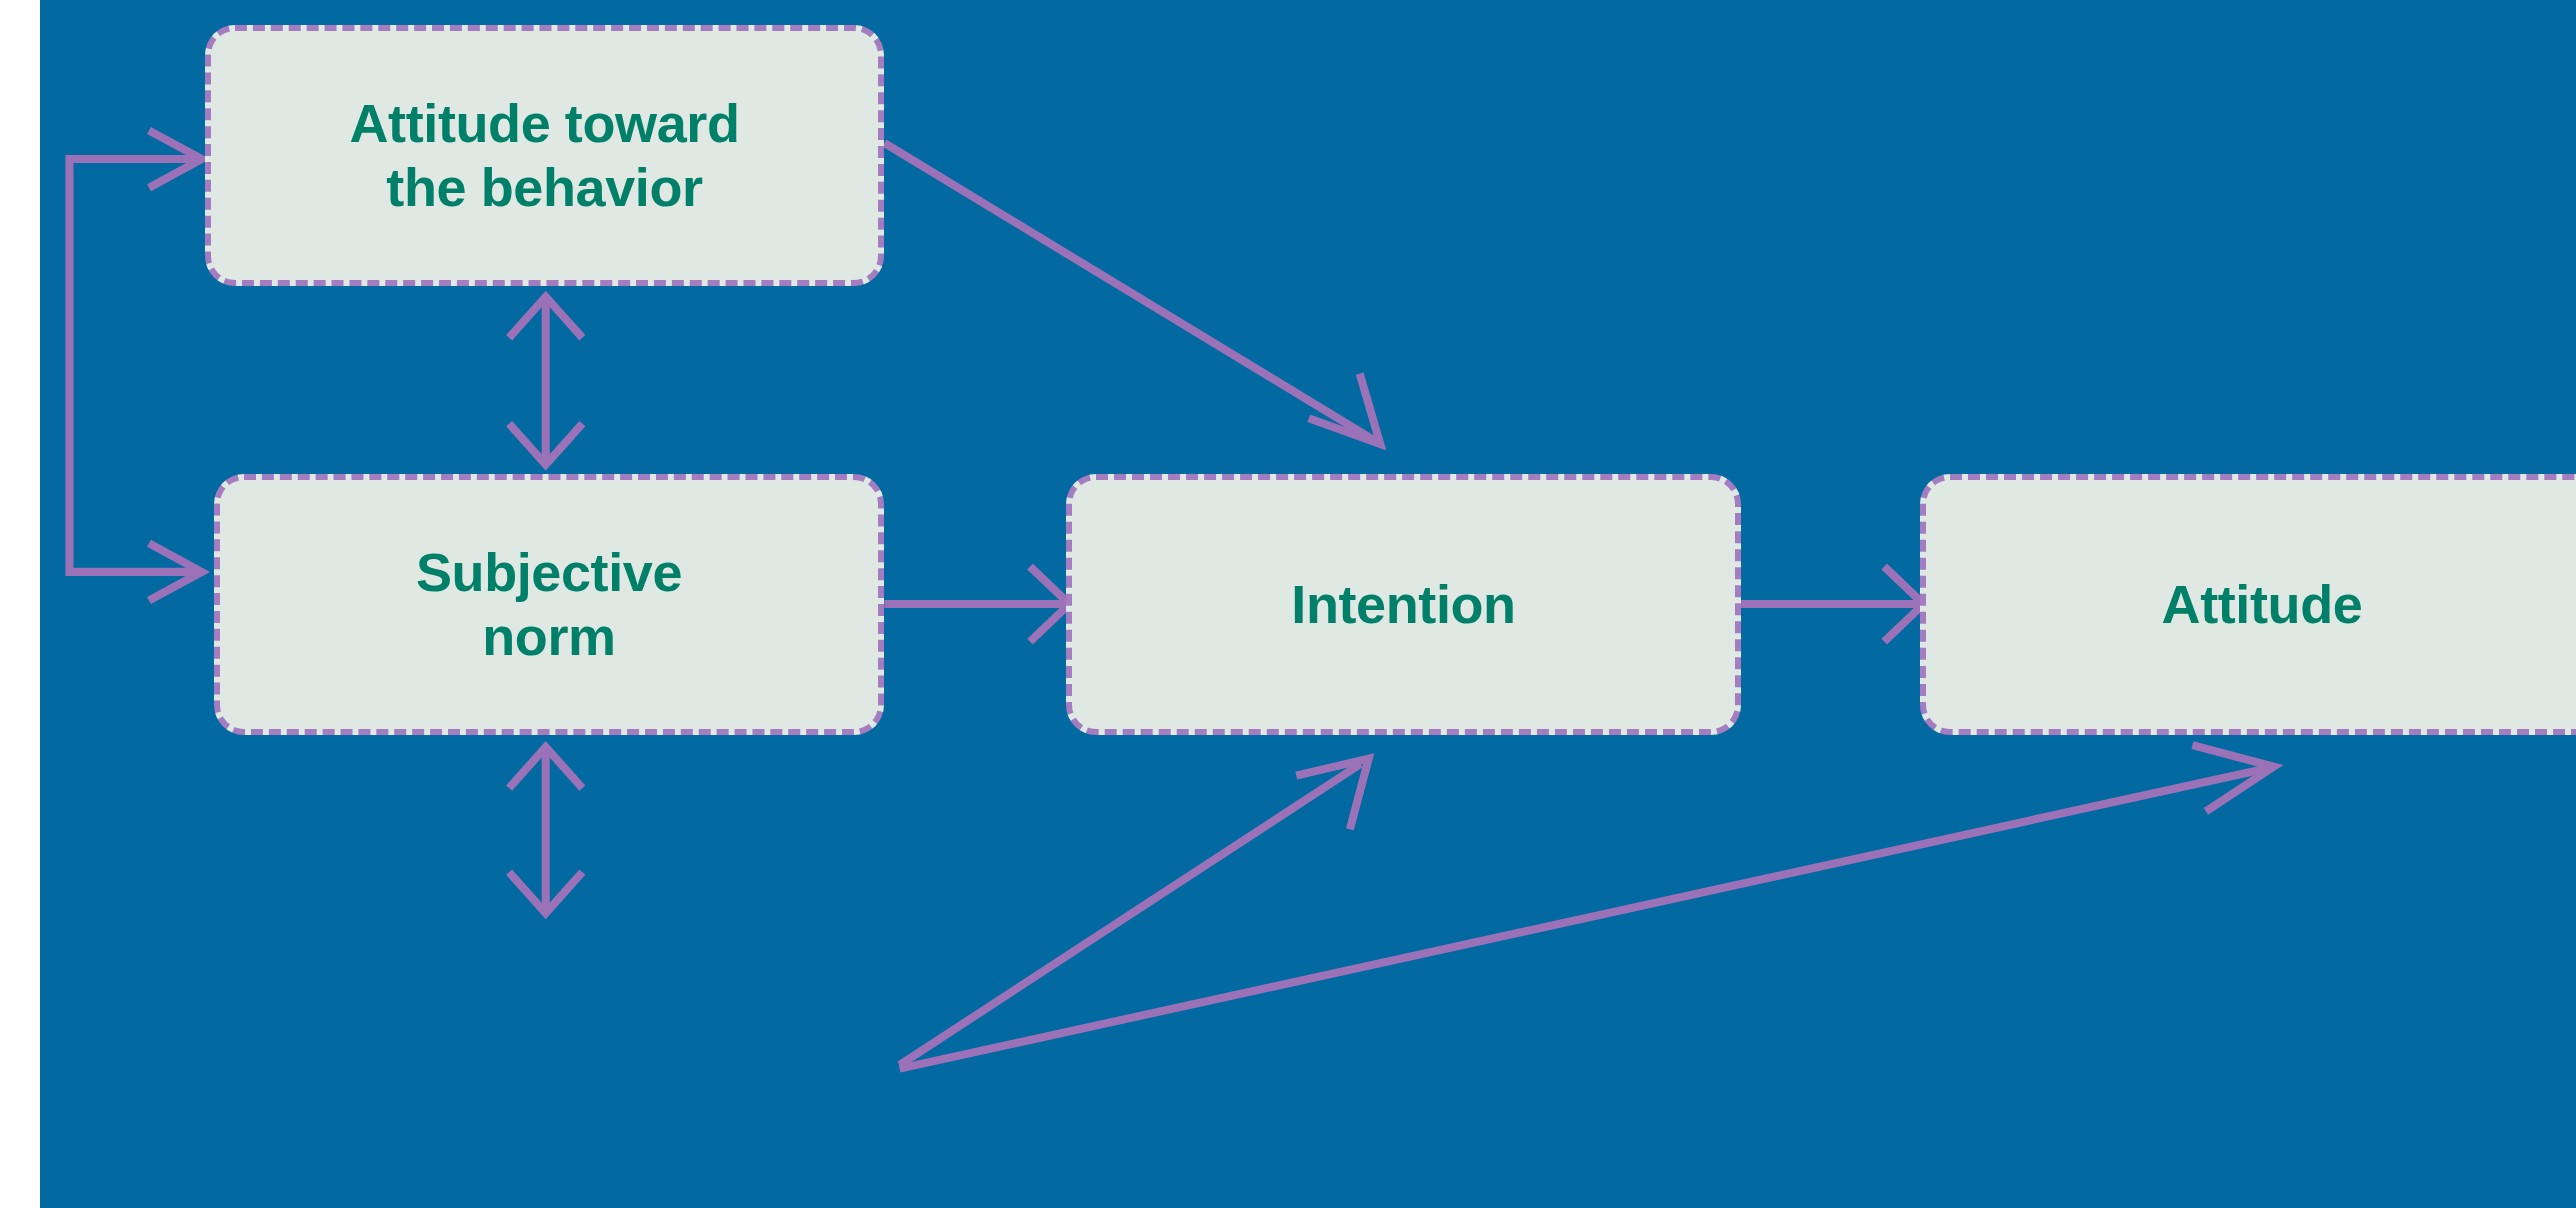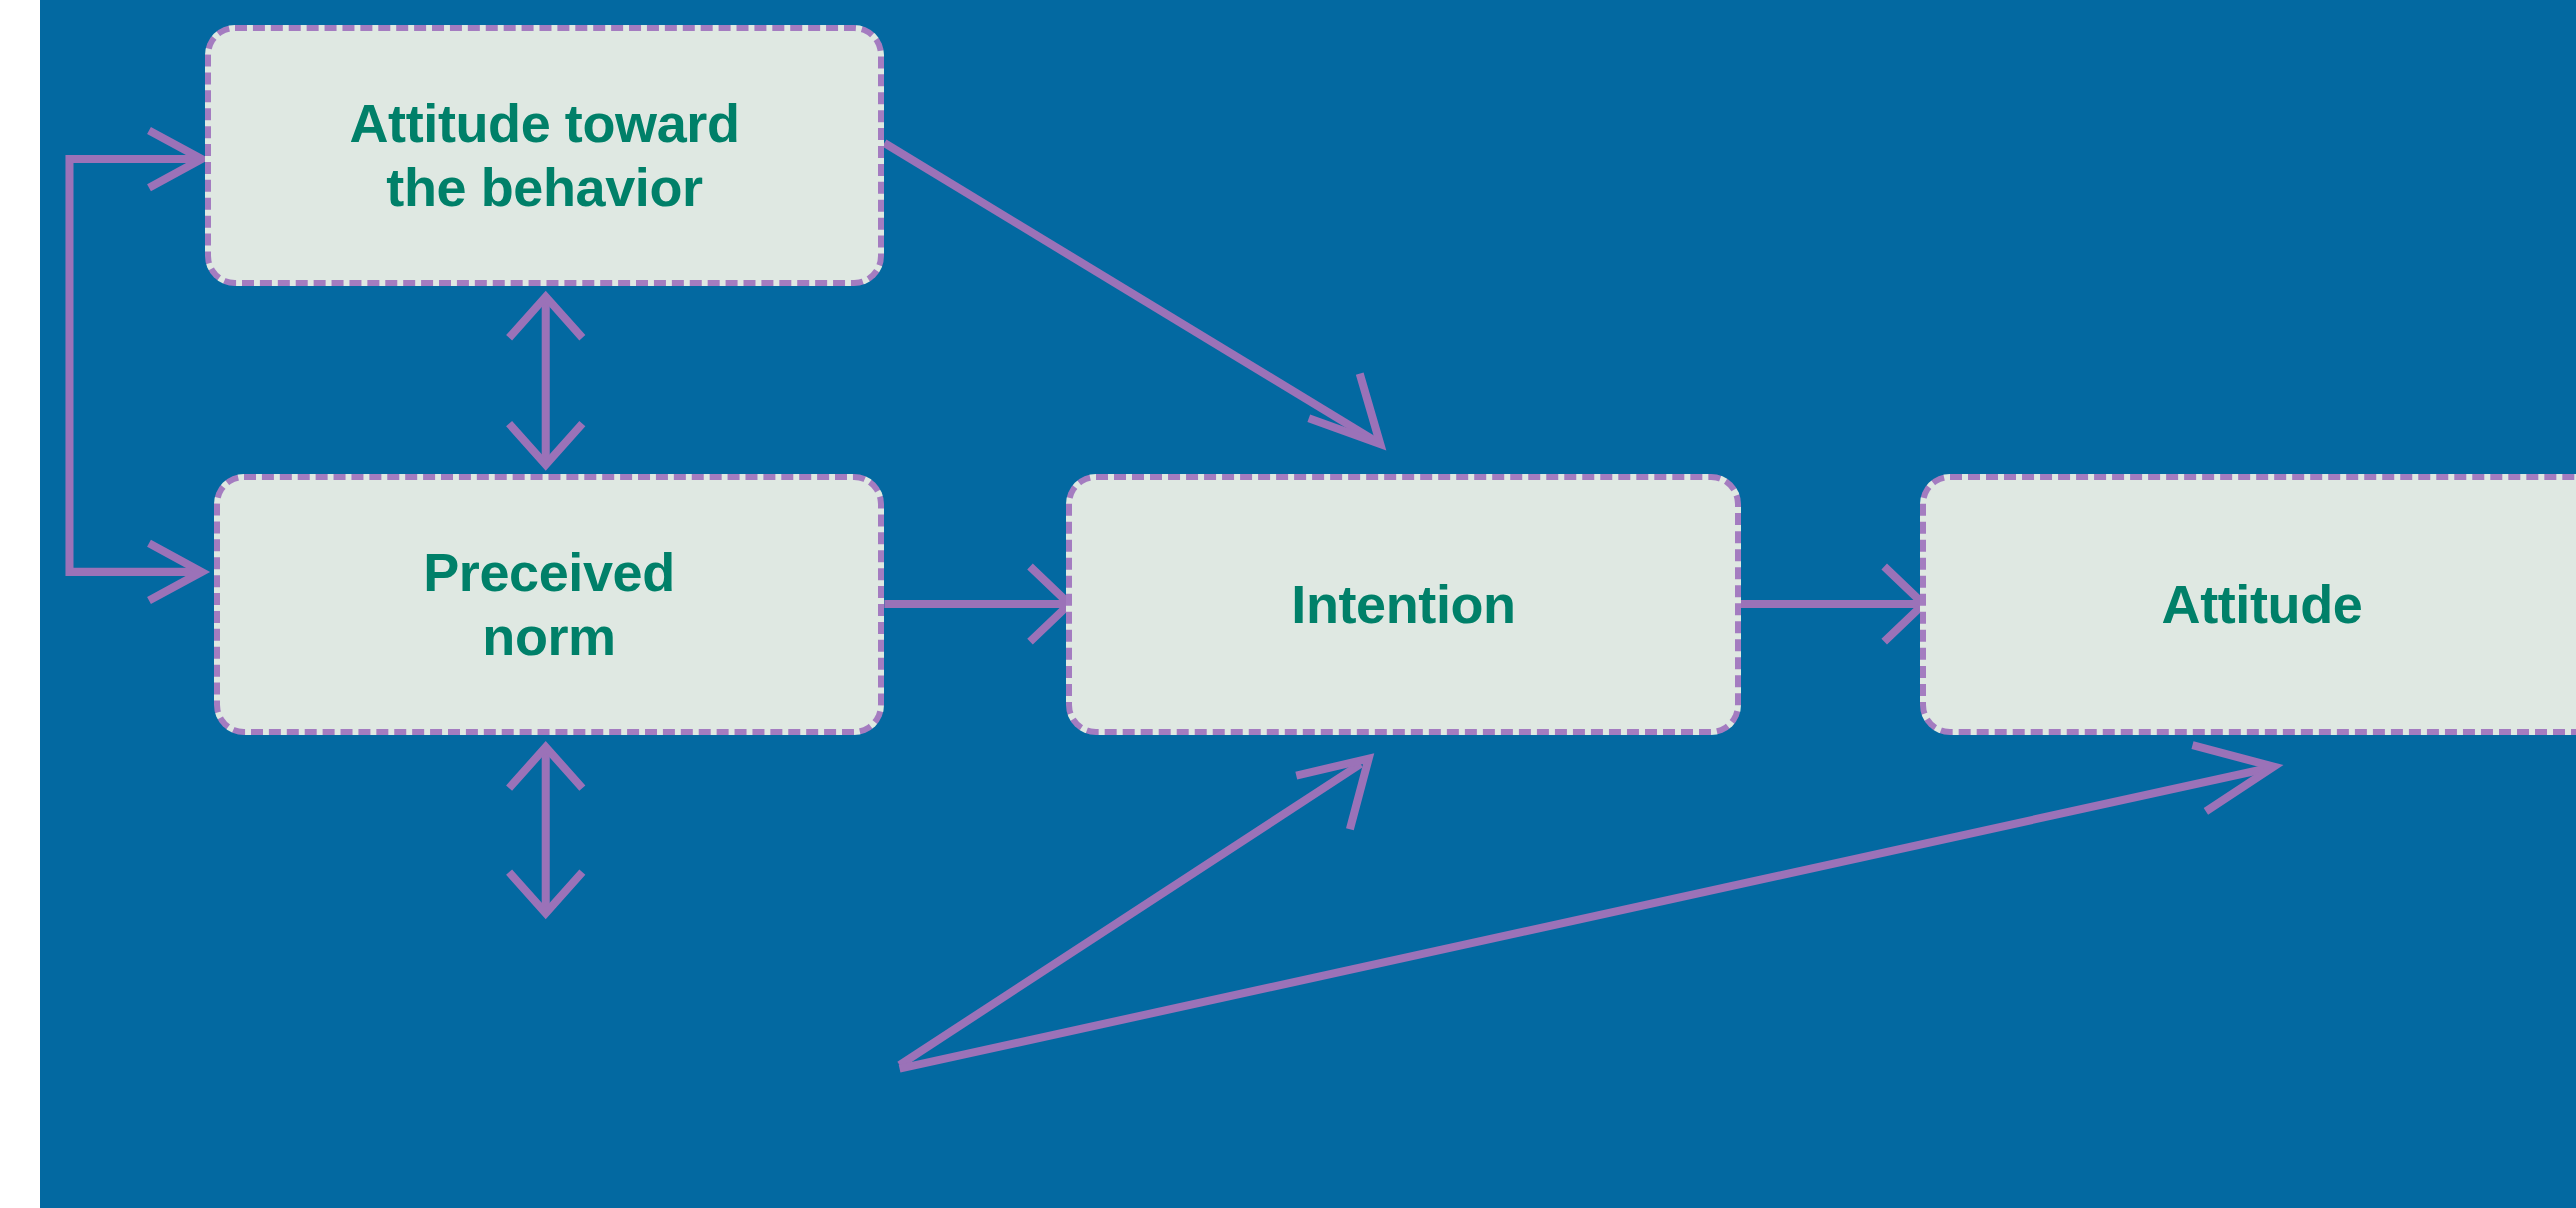--- a/index.html
+++ b/index.html
@@ -115,21 +115,21 @@
     </g>
 
   </svg>
 
   <div class="node-box" id="node-attitude">
     <span class="node-label">Attitude toward
 the behavior</span>
   </div>
 
   <div class="node-box" id="node-subjective">
-    <span class="node-label">Preceived
+    <span class="node-label">Subjective
 norm</span>
   </div>
 
 
   <div class="node-box" id="node-intention">
     <span class="node-label">Intention</span>
   </div>
 
   <div class="node-box" id="node-behavior">
     <span class="node-label">Attitude</span>

